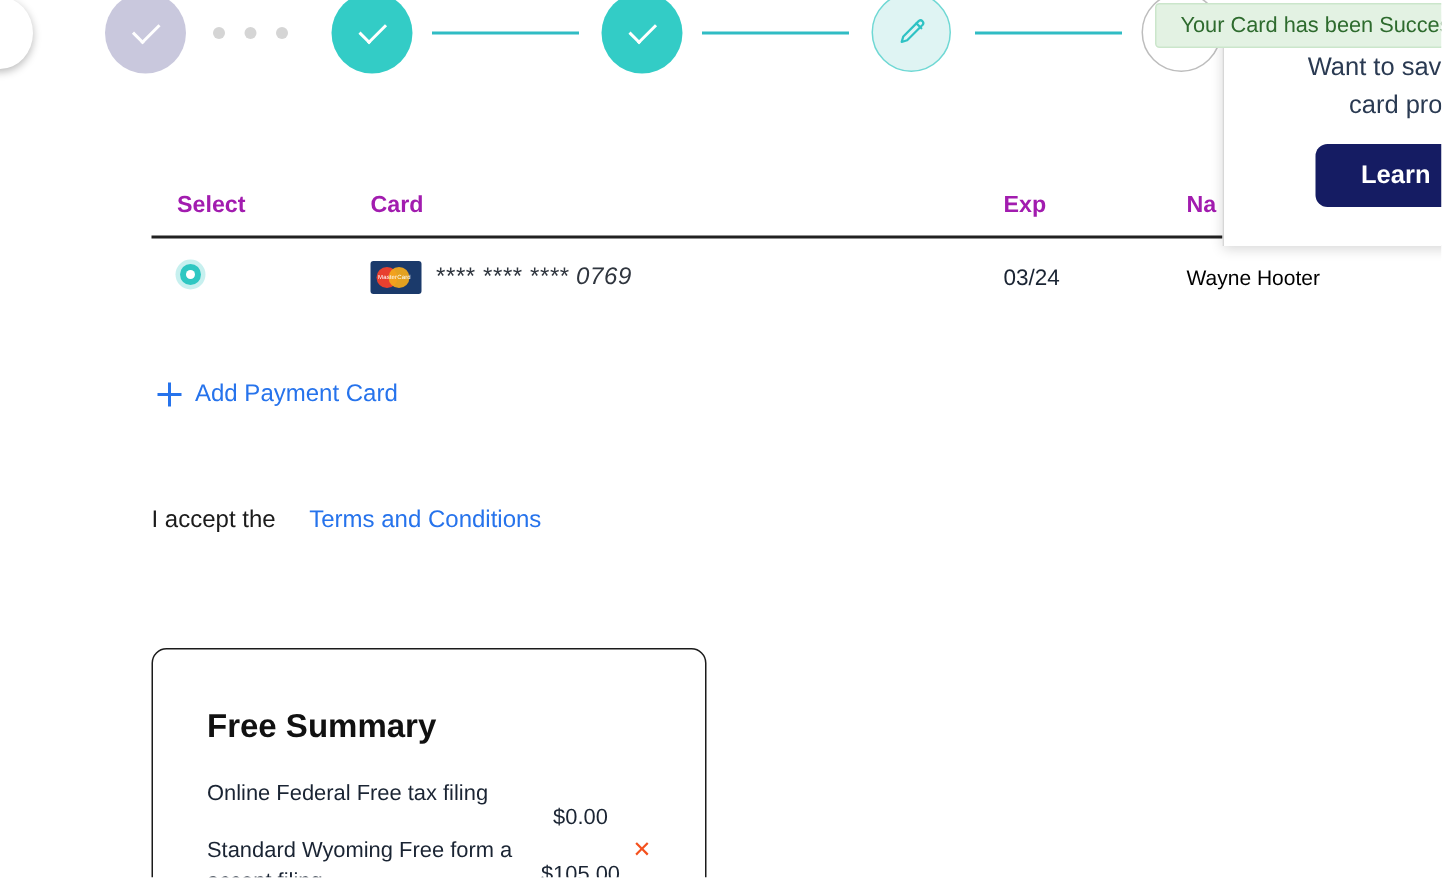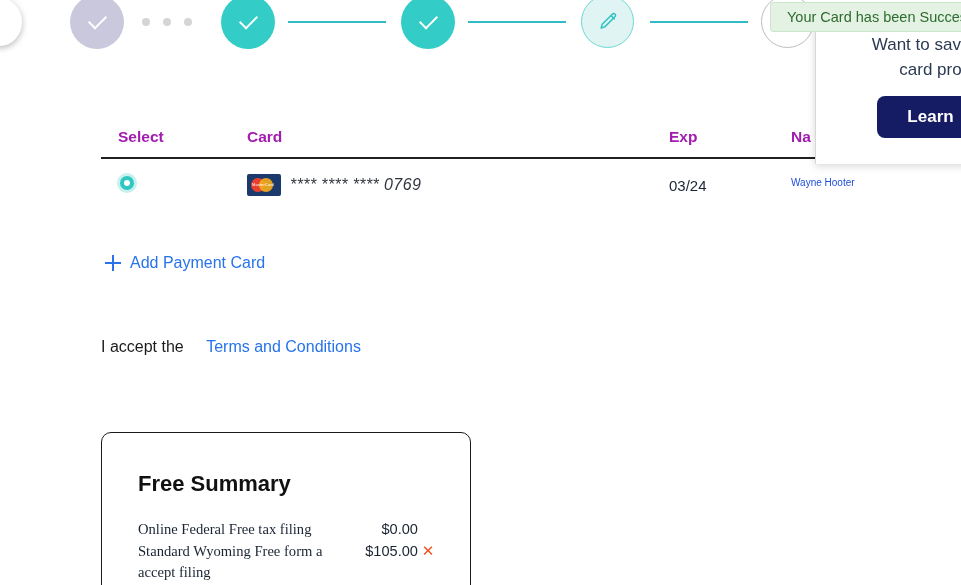--- a/index.html
+++ b/index.html
@@ -212,22 +212,22 @@
   }
   .cell-exp {
     position: absolute;
     left: 568px; top: 18px;
     font-size: 15px;
     color: #1a2433;
   }
   .cell-name {
     position: absolute;
     left: 690px; top: 18px;
-    font-size: 10px;
-    color: #1d4ed8;
+    font-size: 14px;
+    color: #000000;
   }
 
   
   .add-card {
     position: absolute;
     top: 254px; left: 105px;
     display: flex;
     align-items: center;
     gap: 9px;
     cursor: pointer;
@@ -280,22 +280,22 @@
     margin: 0 0 22px 0;
   }
   .os-line {
     display: flex;
     align-items: flex-start;
     font-size: 14.6px;
     color: #1a2433;
     line-height: 21px;
     margin-bottom: 1px;
   }
-  .os-desc { flex: 0 0 218px; padding-right: 8px; font-family: Liberation Serif, serif; }
-  .os-amt  { flex: 0 0 62px; text-align: right; white-space: nowrap; }
+  .os-desc { flex: 0 0 218px; padding-right: 8px; }
+  .os-amt  { flex: 0 0 62px; text-align: center; white-space: nowrap; margin-top: 16px; }
   .os-del  {
     flex: 0 0 20px;
     color: #f4511e;
     font-size: 15px;
     text-align: center;
     line-height: 20px;
     cursor: pointer;
   }
 </style>
 </head>

